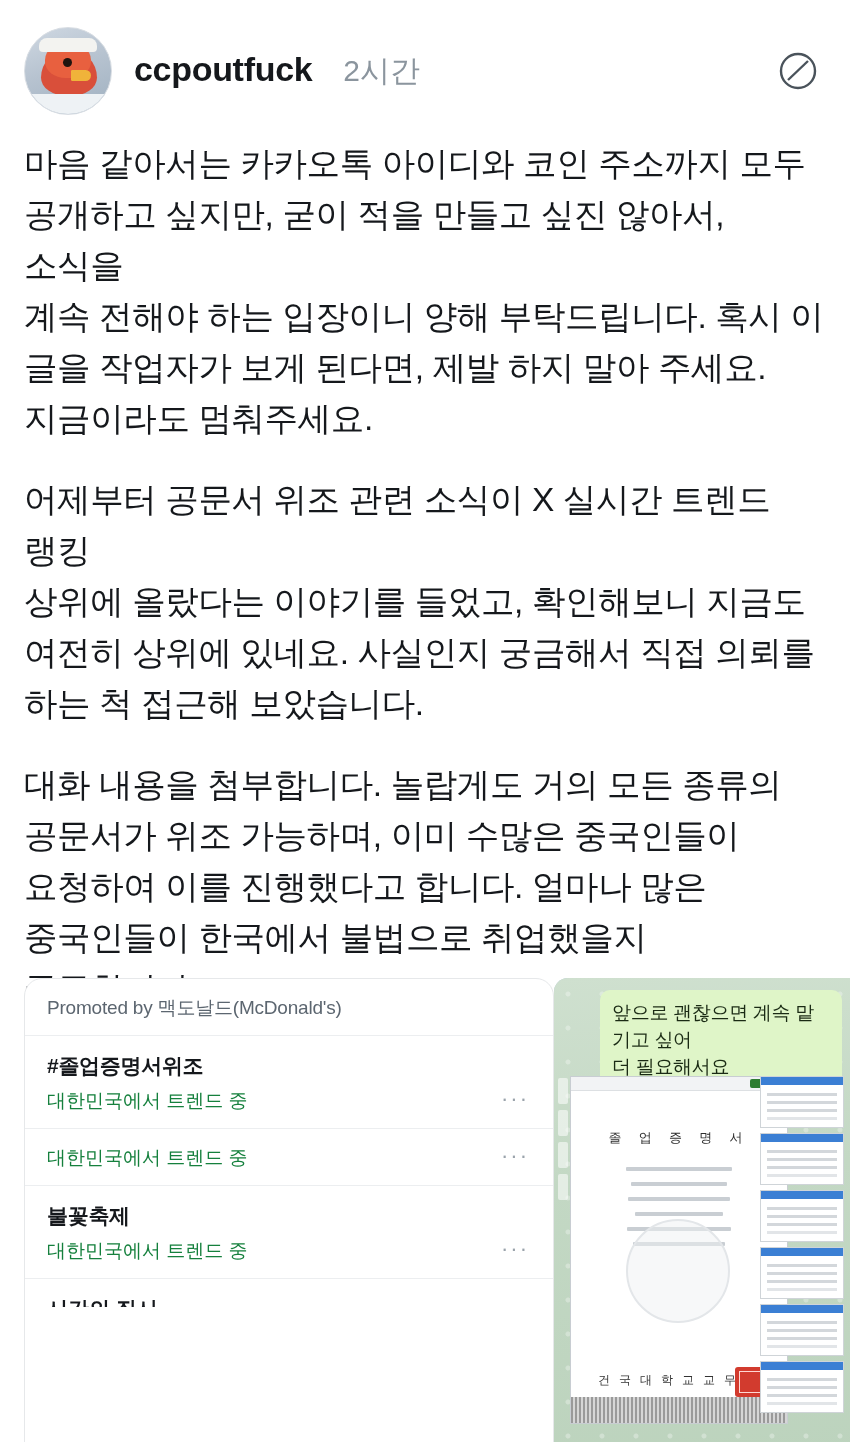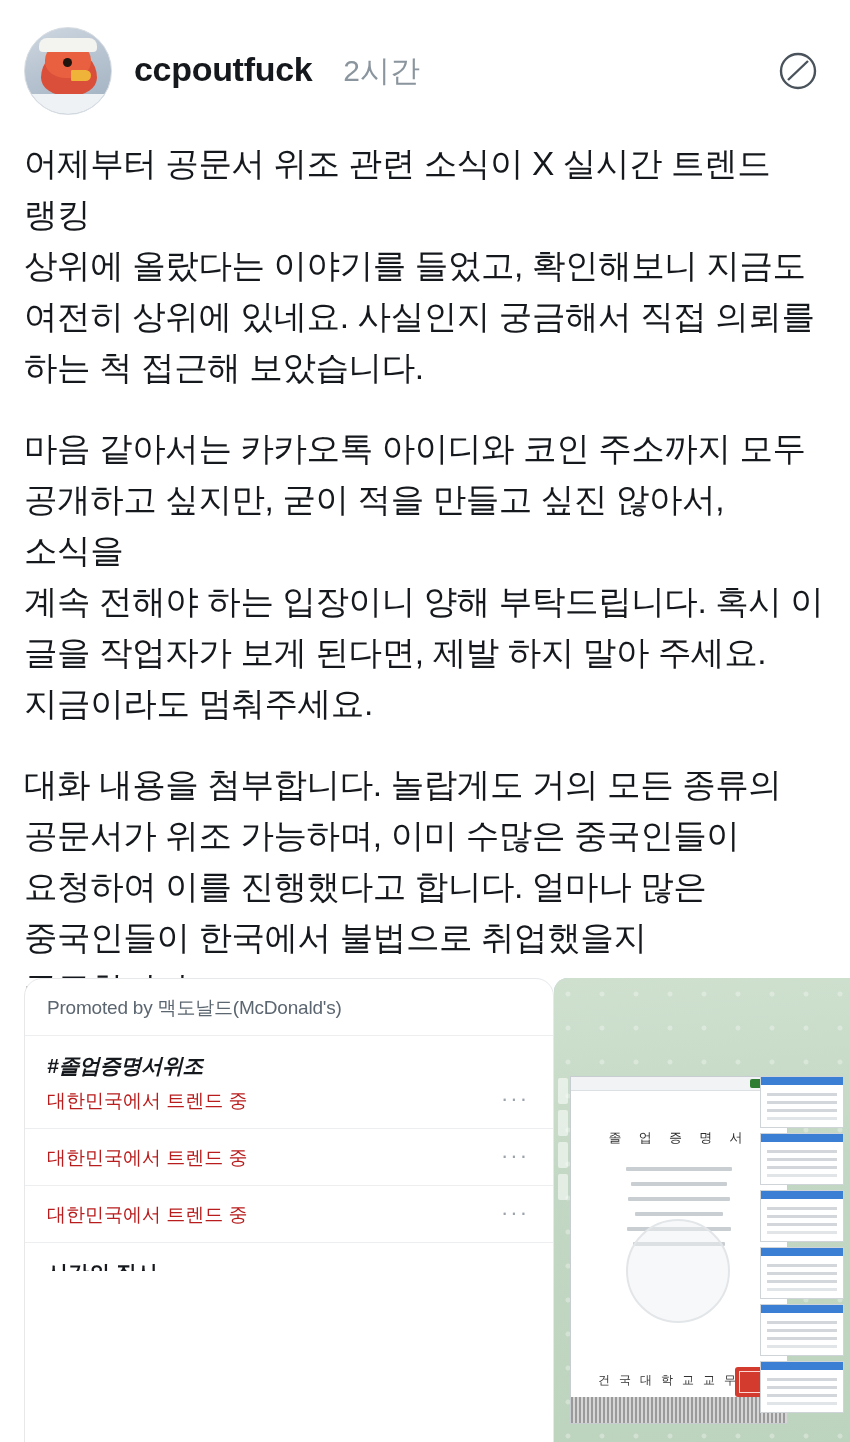--- a/index.html
+++ b/index.html
@@ -148,30 +148,29 @@
     padding: 16px 22px 14px 22px;
     border-bottom: 1px solid #eceef0;
     position: relative;
   }
   .trend-title {
     font-size: 21px;
     font-weight: bold;
     color: #15181c;
     letter-spacing: -0.3px;
     margin-bottom: 8px;
-    font-style: italic;
   }
   .trend-count {
     font-size: 19px;
     color: #5c6670;
     margin-bottom: 7px;
   }
   .trend-sub {
     font-size: 19px;
-    color: #b91c1c;
+    color: #15803d;
   }
   .trend-dots {
     position: absolute;
     right: 24px;
     bottom: 18px;
     color: #9aa3ab;
     font-size: 22px;
     letter-spacing: 2px;
     line-height: 1;
   }
@@ -367,29 +366,29 @@
     </div>
     <div class="more-icon">
       <svg width="44" height="44" viewBox="0 0 44 44" fill="none">
         <circle cx="22" cy="22" r="17" stroke="#4a535b" stroke-width="2.4"></circle>
         <line x1="12" y1="31" x2="32" y2="12" stroke="#4a535b" stroke-width="2.4"></line>
       </svg>
     </div>
   </div>
 
   <div class="post-body">
-    <p class="para">어제부터 공문서 위조 관련 소식이 X 실시간 트렌드 랭킹
-상위에 올랐다는 이야기를 들었고, 확인해보니 지금도
-여전히 상위에 있네요. 사실인지 궁금해서 직접 의뢰를
-하는 척 접근해 보았습니다.</p>
     <p class="para">마음 같아서는 카카오톡 아이디와 코인 주소까지 모두
 공개하고 싶지만, 굳이 적을 만들고 싶진 않아서, 소식을
 계속 전해야 하는 입장이니 양해 부탁드립니다. 혹시 이
 글을 작업자가 보게 된다면, 제발 하지 말아 주세요.
 지금이라도 멈춰주세요.</p>
+    <p class="para">어제부터 공문서 위조 관련 소식이 X 실시간 트렌드 랭킹
+상위에 올랐다는 이야기를 들었고, 확인해보니 지금도
+여전히 상위에 있네요. 사실인지 궁금해서 직접 의뢰를
+하는 척 접근해 보았습니다.</p>
     <p class="para">대화 내용을 첨부합니다. 놀랍게도 거의 모든 종류의
 공문서가 위조 가능하며, 이미 수많은 중국인들이
 요청하여 이를 진행했다고 합니다. 얼마나 많은
 중국인들이 한국에서 불법으로 취업했을지 궁금합니다.</p>
     <p class="para">많은 분들이 이 내용을 알 수 있도록 좋아요, 리포스트,
 공유 부탁드립니다.</p>
   </div>
 
   <div class="media-row">
 
@@ -401,37 +400,40 @@
         <div class="trend-sub">대한민국에서 트렌드 중</div>
         <div class="trend-dots">···</div>
       </div>
 
       <div class="trend-item">
         <div class="trend-sub">대한민국에서 트렌드 중</div>
         <div class="trend-dots">···</div>
       </div>
 
       <div class="trend-item">
+        <div class="trend-title">불꽃축제</div>
         <div class="trend-sub">대한민국에서 트렌드 중</div>
         <div class="trend-dots">···</div>
       </div>
 
       <div class="trend-partial">시간의 질서</div>
     </div>
 
     <div class="chat-card">
       <div class="chat-bg"></div>
 
       <div class="mini-col">
         <div class="mini"></div>
         <div class="mini"></div>
         <div class="mini"></div>
         <div class="mini"></div>
       </div>
 
+      <div class="chat-bubble">앞으로 괜찮으면 계속 맡기고 싶어
+더 필요해서요</div>
 
       <div class="doc-shot">
         <div class="doc-topbar">
           <div class="badge"></div>
         </div>
         <div class="doc-body">
           <div class="doc-title">졸 업 증 명 서</div>
           <div class="doc-lines">
             <div class="ln" style="width:58%"></div>
             <div class="ln" style="width:52%"></div>

